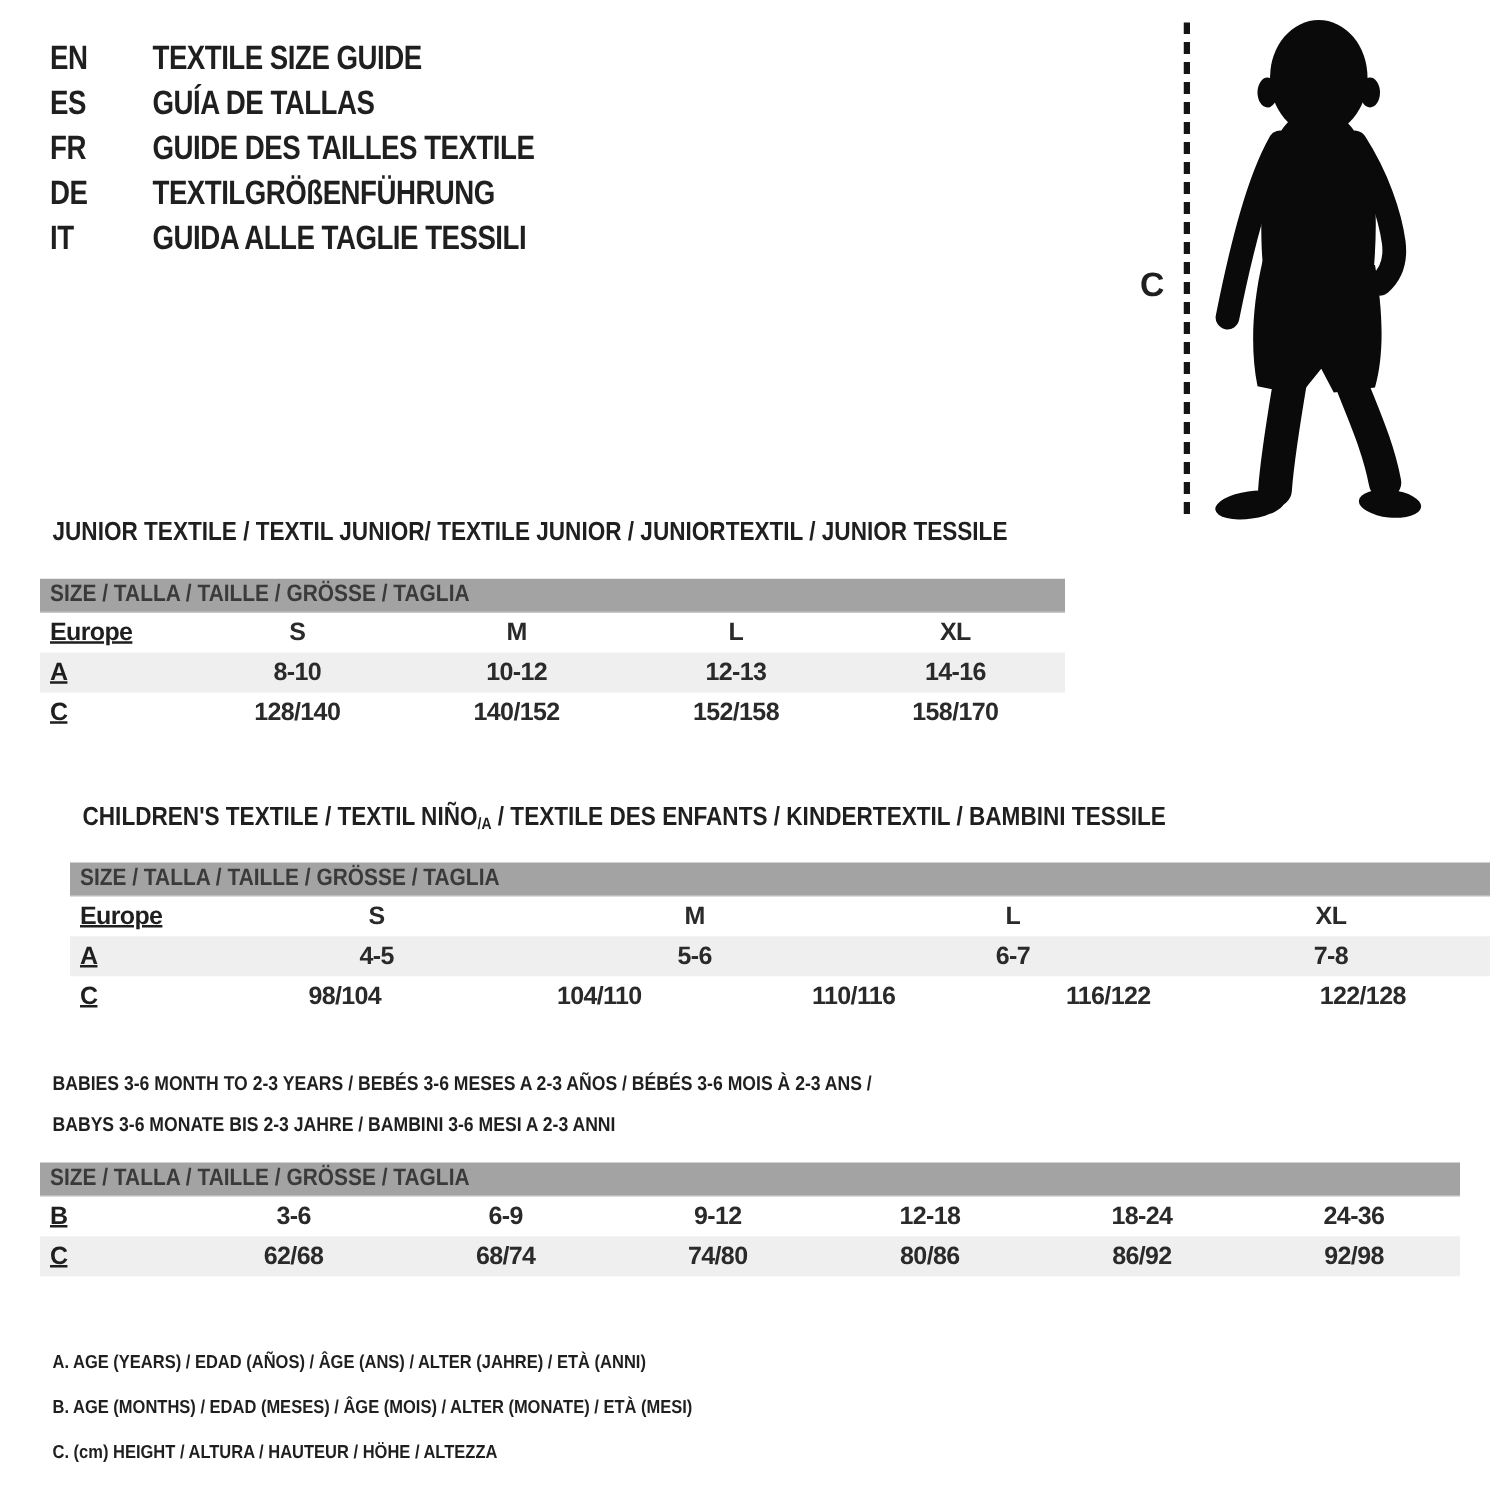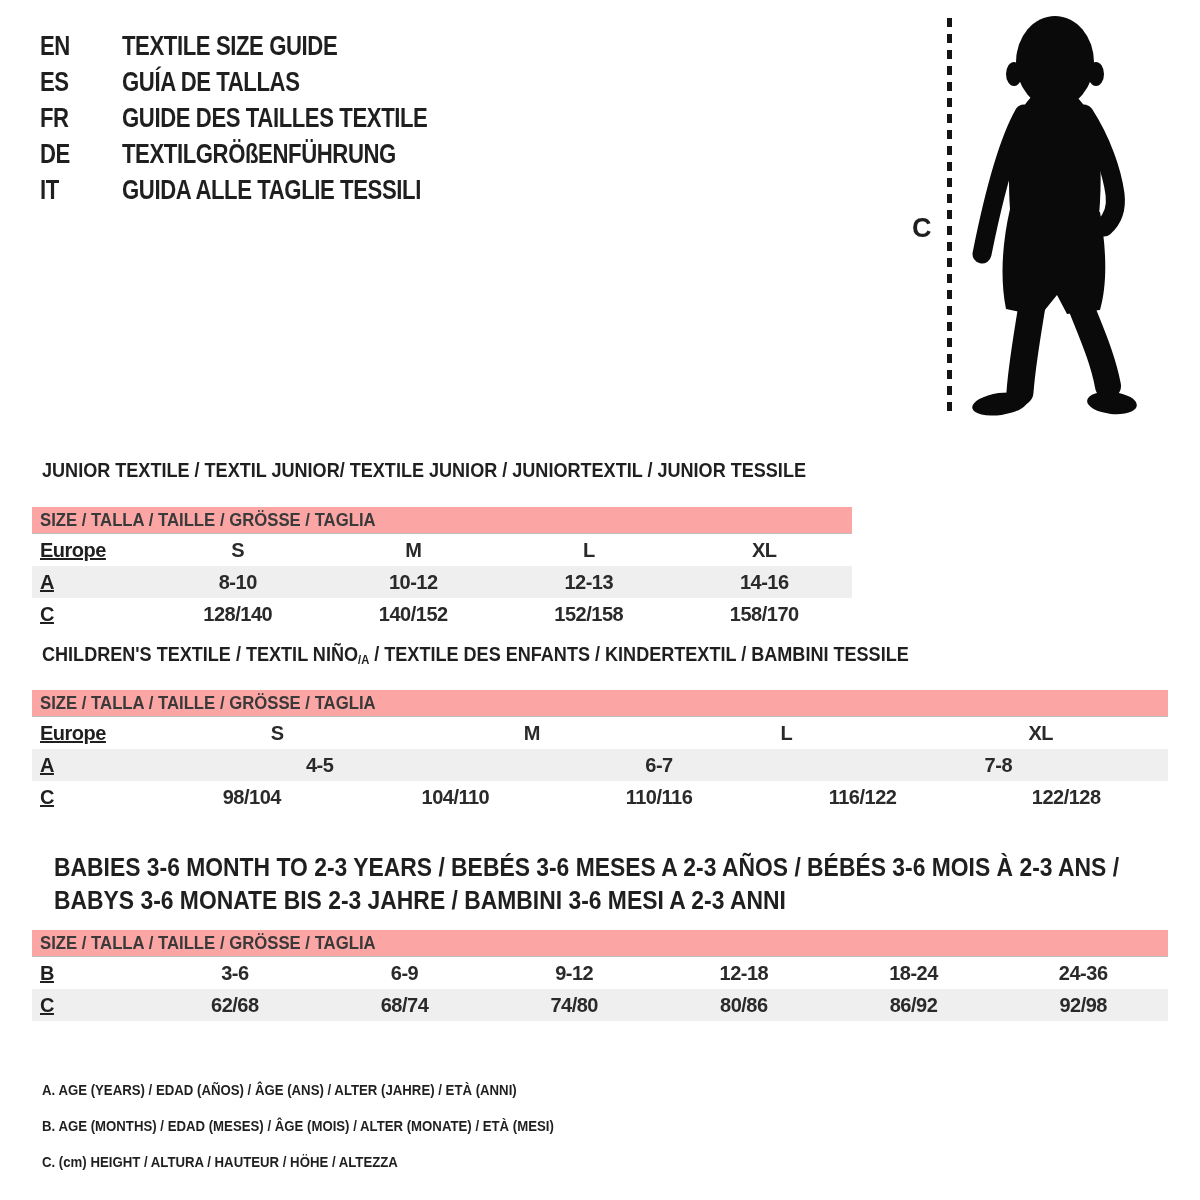--- a/index.html
+++ b/index.html
@@ -20,35 +20,35 @@
   
   .dash-line{
     position:absolute;left:947px;top:18px;width:5px;height:397px;
     background:repeating-linear-gradient(to bottom,#141414 0 9px,transparent 9px 16px);
   }
   .figure-label{position:absolute;left:912px;top:213px;font-weight:bold;font-size:27px;}
   .toddler{position:absolute;left:962px;top:14px;}
 
   
   .section{position:absolute;left:32px;}
-  .section-junior{top:458px;width:820px;}
-  .section-children{top:642px;width:1136px;}
+  .section-junior{top:414px;width:820px;}
+  .section-children{top:642px;width:1136px;margin-left:24px;}
   .section-babies{top:851px;width:1136px;}
   .sec-title{height:24px;line-height:24px;margin-left:10px;font-weight:bold;font-size:21px;}
   .sec-title .cond{transform:scaleX(0.86);}
   .sec-title sub{font-size:0.62em;vertical-align:-0.25em;}
-  .sec-title-2line{height:66px;margin-left:22px;font-weight:bold;font-size:26px;}
+  .sec-title-2line{height:66px;margin-left:10px;font-weight:bold;font-size:16px;}
   .sec-title-2line div{height:33px;line-height:33px;}
   .gap-junior{margin-bottom:25px;}
   .gap-children{margin-bottom:24px;}
   .gap-babies{margin-bottom:13px;}
 
   .size-bar{
     height:27px;display:flex;align-items:center;padding-left:8px;box-sizing:border-box;
-    background:#fca5a5;border-bottom:1px solid #bdbdbd;
+    background:#a3a3a3;border-bottom:1px solid #bdbdbd;
     font-weight:bold;font-size:19px;color:#3a3a3a;
   }
   .trow{display:flex;height:32px;align-items:center;}
   .trow.shaded{background:#efefef;}
   .row-label{width:118px;padding-left:8px;box-sizing:border-box;font-weight:bold;font-size:20px;letter-spacing:-0.5px;text-decoration:underline;}
   .cells{flex:1;display:flex;height:100%;}
   .cell{flex:1;display:flex;align-items:center;justify-content:center;font-weight:bold;font-size:20px;letter-spacing:-0.5px;color:#2a2a2a;}
 
   
   .footnotes{position:absolute;left:42px;top:1072px;}
@@ -151,20 +151,21 @@
         <span class="cell">S</span>
         <span class="cell">M</span>
         <span class="cell">L</span>
         <span class="cell">XL</span>
       </div>
     </div>
     <div class="trow shaded">
       <span class="row-label">A</span>
       <div class="cells">
         <span class="cell">4-5</span>
+        <span class="cell">5-6</span>
         <span class="cell">6-7</span>
         <span class="cell">7-8</span>
       </div>
     </div>
     <div class="trow">
       <span class="row-label">C</span>
       <div class="cells">
         <span class="cell">98/104</span>
         <span class="cell">104/110</span>
         <span class="cell">110/116</span>

